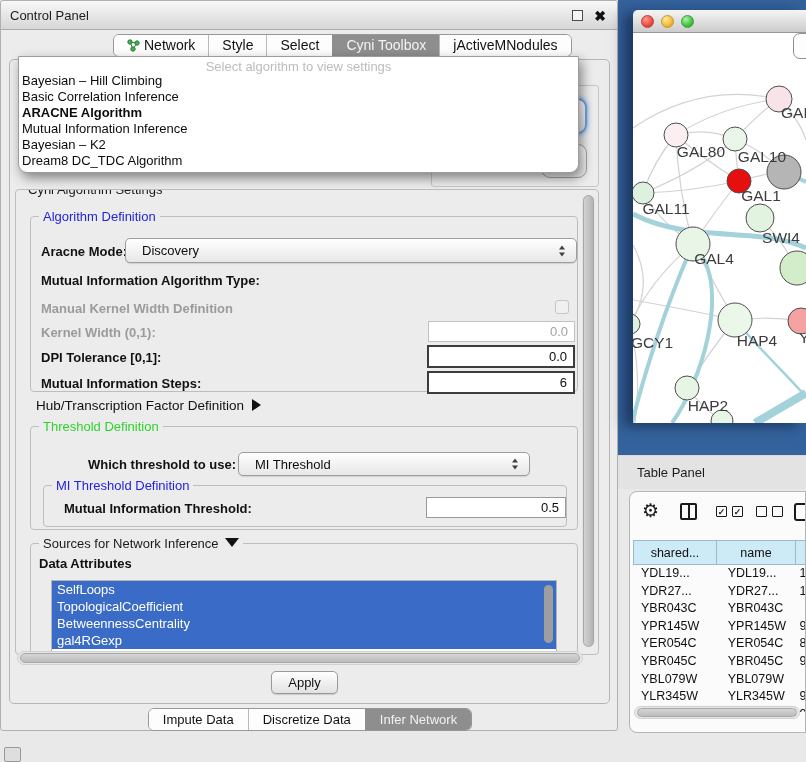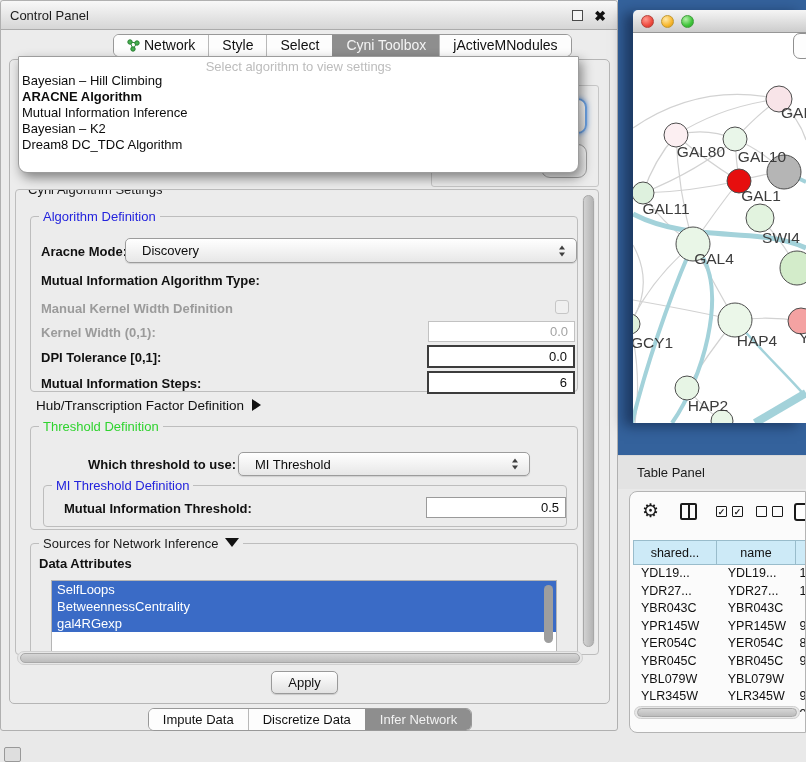--- a/index.html
+++ b/index.html
@@ -147,20 +147,21 @@
     <div class="abs content-panel"></div>
 
     <div class="abs frag-gline1"></div>
     <div class="abs frag-combo-blue"></div>
     <div class="abs frag-combo2"></div>
 
     <div class="abs popup">
       <div class="popup-placeholder">Select algorithm to view settings</div>
       <div id="popup-items">
           <div class="popup-item">Bayesian – Hill Climbing</div>
+          <div class="popup-item">Basic Correlation Inference</div>
           <div class="popup-item bold">ARACNE Algorithm</div>
           <div class="popup-item">Mutual Information Inference</div>
           <div class="popup-item">Bayesian – K2</div>
           <div class="popup-item">Dream8 DC_TDC Algorithm</div>
         </div>
     </div>
 
     <div class="abs gbox" style="left:14px; top:188px; width:584px; height:466px; overflow:hidden;">
       <span class="gtitle">Cyni Algorithm Settings</span>
 
@@ -207,20 +208,21 @@
           <div class="abs field mid" style="left:382px; top:11px; width:140px; height:21px;">0.5</div>
         </div>
       </div>
 
       <div class="abs gbox" style="left:14px; top:353px; width:548px; height:120px;">
         <span class="gtitle"><span>Sources for Network Inference</span><span class="tri-down"></span></span>
         <div class="abs lbl b" style="left:8px; top:12px;">Data Attributes</div>
         <div class="abs attr-list" style="left:20px; top:36px; width:506px; height:80px;" id="attr-list">
 
         <div class="attr-item">SelfLoops</div>
+            <div class="attr-item">TopologicalCoefficient</div>
             <div class="attr-item">BetweennessCentrality</div>
             <div class="attr-item">gal4RGexp</div>
             <div class="attr-scroll"></div>
           </div>
       </div>
 
       <div class="abs vscroll" style="right:3px; top:5px; width:13px; height:452px;">
         <div class="thumb"></div>
       </div>
     </div>

